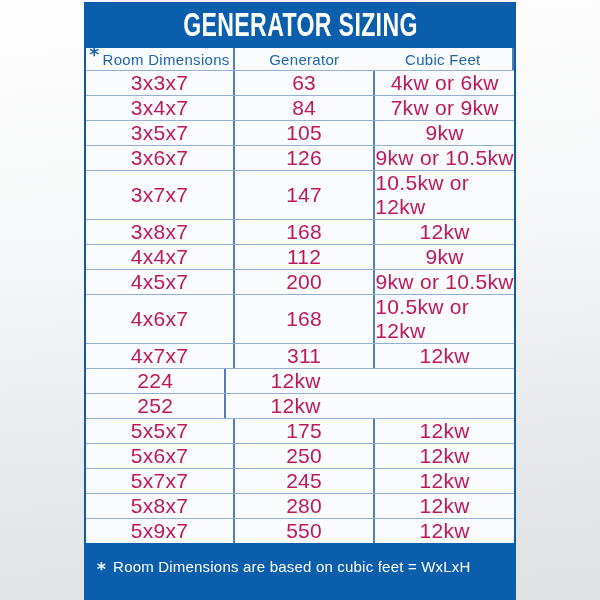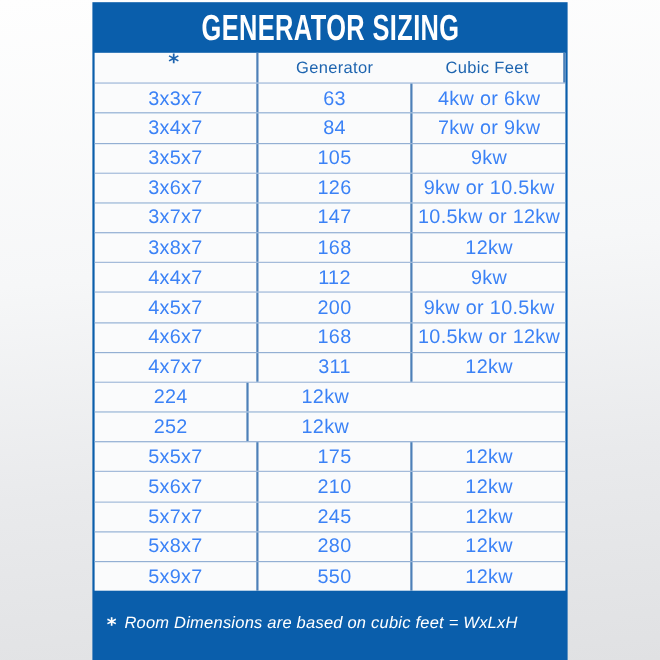--- a/index.html
+++ b/index.html
@@ -55,22 +55,22 @@
     background: #fafbfc;
     border-bottom: 1px solid #93afd3;
     box-sizing: border-box;
   }
   .trow:last-child { border-bottom: none; }
   .cell {
     display: flex;
     align-items: center;
     justify-content: center;
     box-sizing: border-box;
-    color: #3b82f6;
-    font-size: 18px;
+    color: #be185d;
+    font-size: 21px;
     letter-spacing: 0.3px;
   }
   .col-room { width: 34.8%; border-right: 2px solid #4d80b8; }
   .col-cubic { width: 32.8%; border-right: 2px solid #4d80b8; }
   .col-gen { width: 32.4%; }
   .head .cell { color: #1d64af; font-size: 15px; }
   .asterisk-head {
     font-weight: bold;
     font-size: 19px;
     position: relative;
@@ -78,21 +78,20 @@
     margin-right: 3px;
     font-family: "DejaVu Sans", sans-serif;
   }
   .footer-band {
     flex: 1 1 auto;
     color: #ffffff;
     padding: 19px 15px 0 13px;
     font-size: 15px;
     letter-spacing: 0.2px;
     white-space: nowrap;
-    font-style: italic;
   }
   .asterisk-foot {
     font-weight: bold;
     font-size: 17px;
     position: relative;
     top: 3px;
     margin-right: 7px;
     font-family: "DejaVu Sans", sans-serif;
   }
 </style>
@@ -103,20 +102,21 @@
   <div class="card">
 
     <div class="title-band">
       <span class="title">GENERATOR SIZING</span>
     </div>
 
     <div class="sizing-table">
       <div class="trow head">
         <div class="cell col-room">
           <span class="asterisk-head">*</span>
+          <span>Room Dimensions</span>
         </div>
         <div class="cell col-gen">Generator</div>
         <div class="cell col-cubic">Cubic Feet</div>
       </div>
 
   <div class="trow">
     <div class="cell col-room">3x3x7</div>
     <div class="cell col-cubic">63</div>
     <div class="cell col-gen">4kw or 6kw</div>
   </div>
@@ -186,21 +186,21 @@
   </div>
 
   <div class="trow">
     <div class="cell col-room">5x5x7</div>
     <div class="cell col-cubic">175</div>
     <div class="cell col-gen">12kw</div>
   </div>
 
   <div class="trow">
     <div class="cell col-room">5x6x7</div>
-    <div class="cell col-cubic">210</div>
+    <div class="cell col-cubic">250</div>
     <div class="cell col-gen">12kw</div>
   </div>
 
   <div class="trow">
     <div class="cell col-room">5x7x7</div>
     <div class="cell col-cubic">245</div>
     <div class="cell col-gen">12kw</div>
   </div>
 
   <div class="trow">

